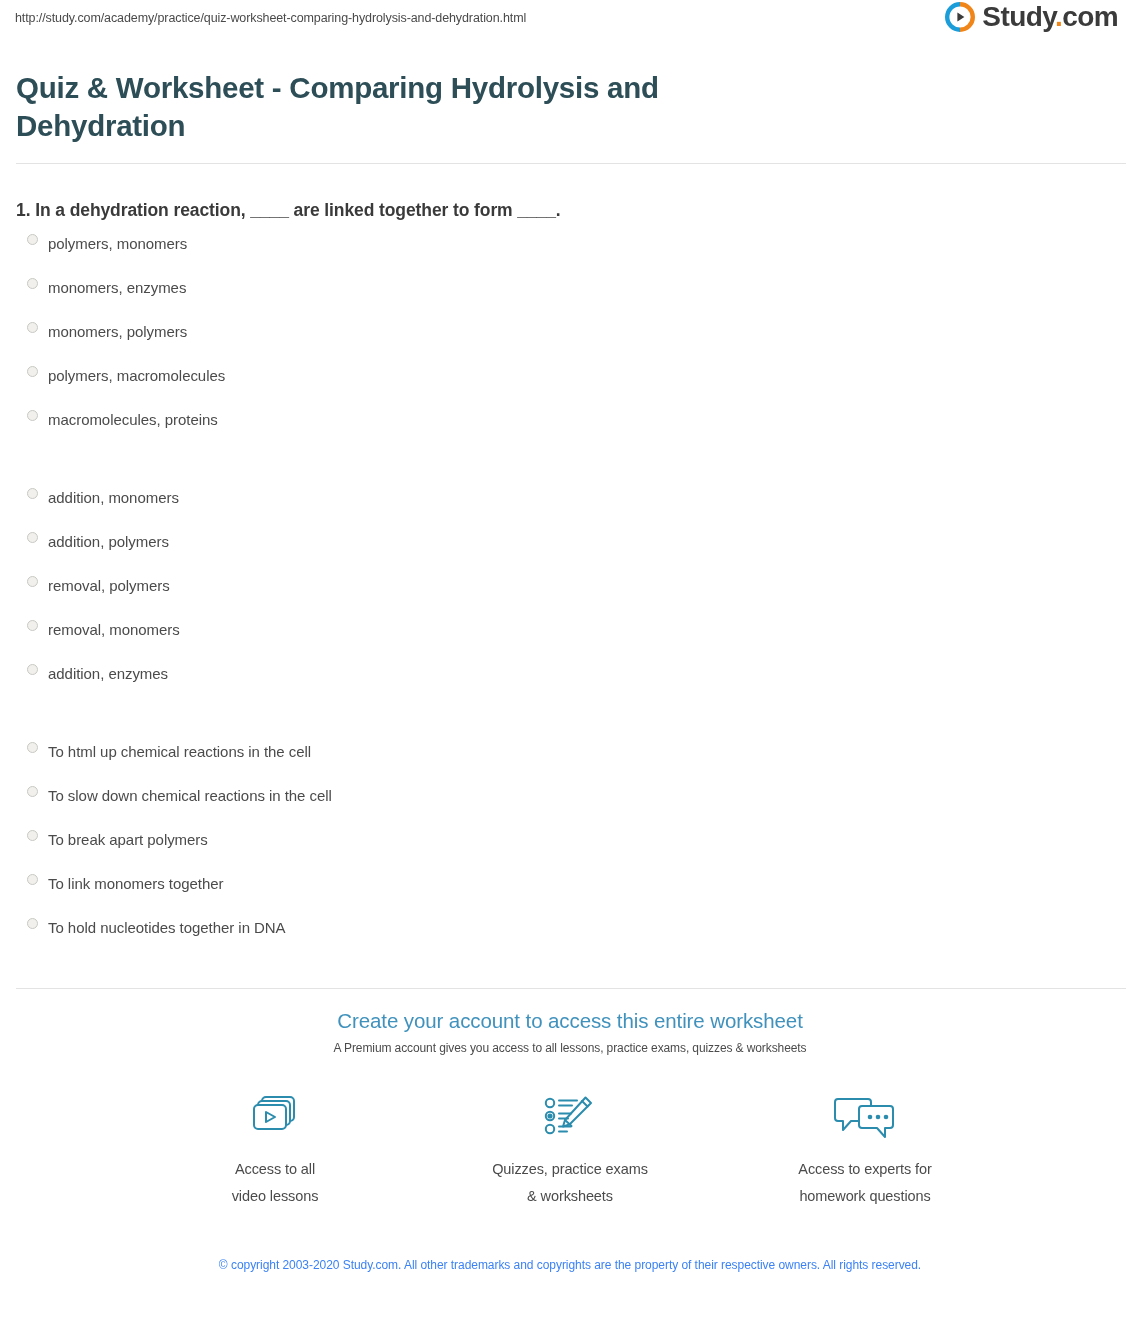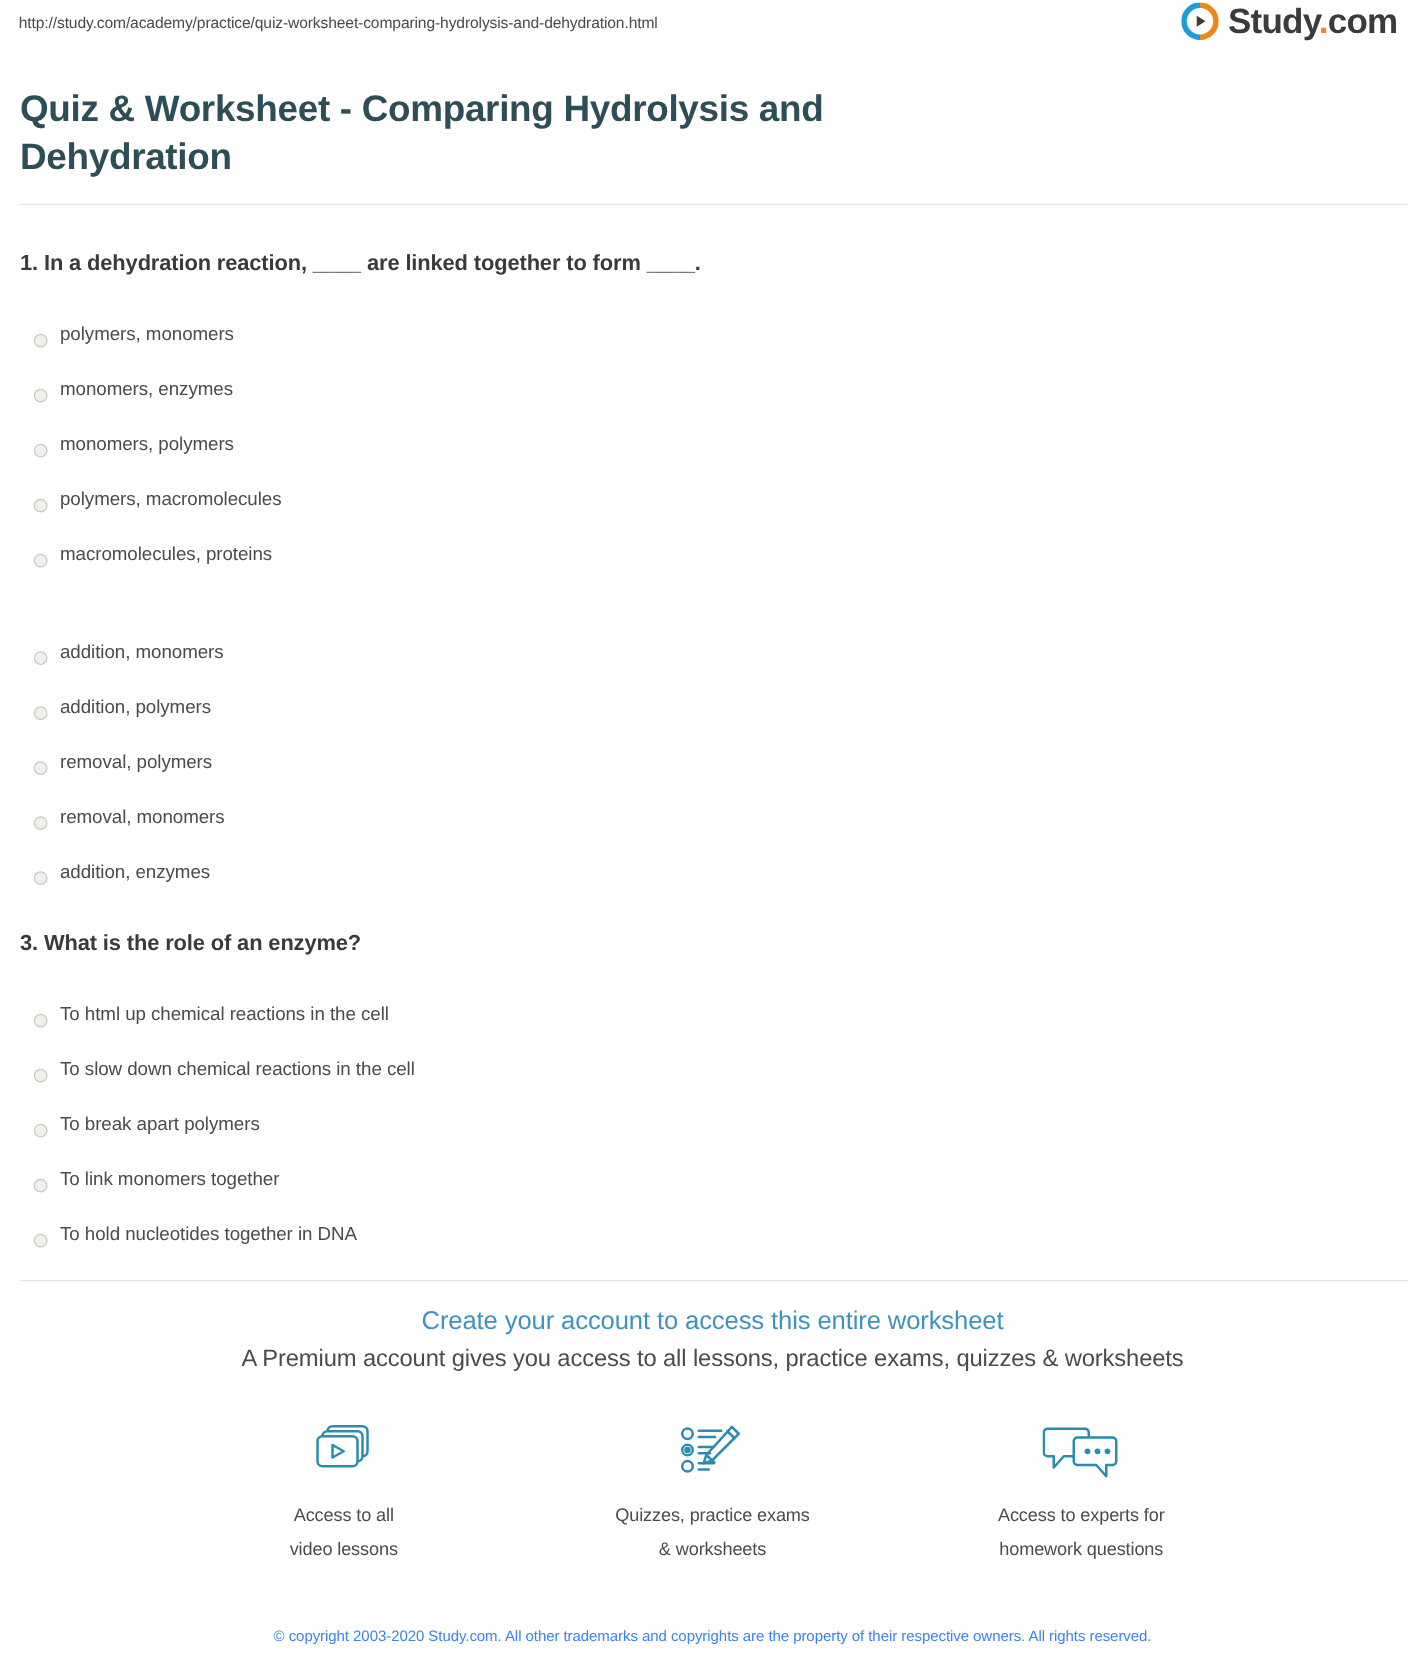--- a/index.html
+++ b/index.html
@@ -75,21 +75,21 @@
   .question-text {
     font-size: 17.5px;
     font-weight: 700;
     color: #3a3a3a;
     line-height: 24px;
     letter-spacing: -0.1px;
     margin: 0 0 12px 0;
   }
   .option-row {
     display: flex;
-    align-items: flex-end;
+    align-items: flex-start;
     height: 44px;
   }
   .radio {
     width: 11px;
     height: 11px;
     border-radius: 50%;
     border: 1px solid #c9c9c4;
     background: #f1f0ec;
     flex: 0 0 auto;
     margin-left: 11px;
@@ -110,21 +110,21 @@
     text-align: center;
   }
   .cta-heading {
     font-size: 20.5px;
     color: #4092bd;
     font-weight: 400;
     letter-spacing: -0.1px;
     margin: 0 0 8px 0;
   }
   .cta-sub {
-    font-size: 19px;
+    font-size: 12px;
     color: #4b4b4b;
     letter-spacing: -0.1px;
     margin: 0;
   }
   .features {
     display: flex;
     justify-content: center;
     gap: 135px;
     margin-top: 36px;
   }
@@ -223,21 +223,20 @@
       <span class="radio"></span>
       <span class="option-label">removal, monomers</span>
     </div>
     <div class="option-row">
       <span class="radio"></span>
       <span class="option-label">addition, enzymes</span>
     </div>
   </div>
 
   <div class="question-block">
-    <p class="question-text">3. What is the role of an enzyme?</p>
     <div class="option-row">
       <span class="radio"></span>
       <span class="option-label">To html up chemical reactions in the cell</span>
     </div>
     <div class="option-row">
       <span class="radio"></span>
       <span class="option-label">To slow down chemical reactions in the cell</span>
     </div>
     <div class="option-row">
       <span class="radio"></span>

